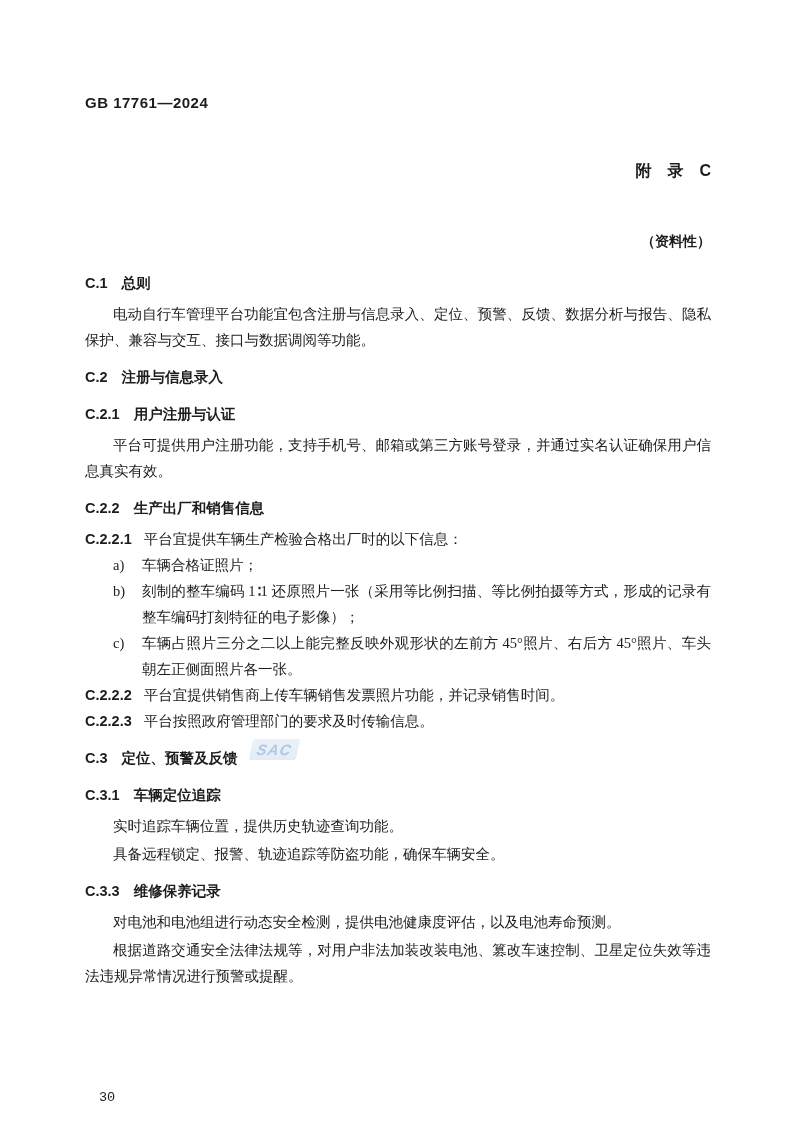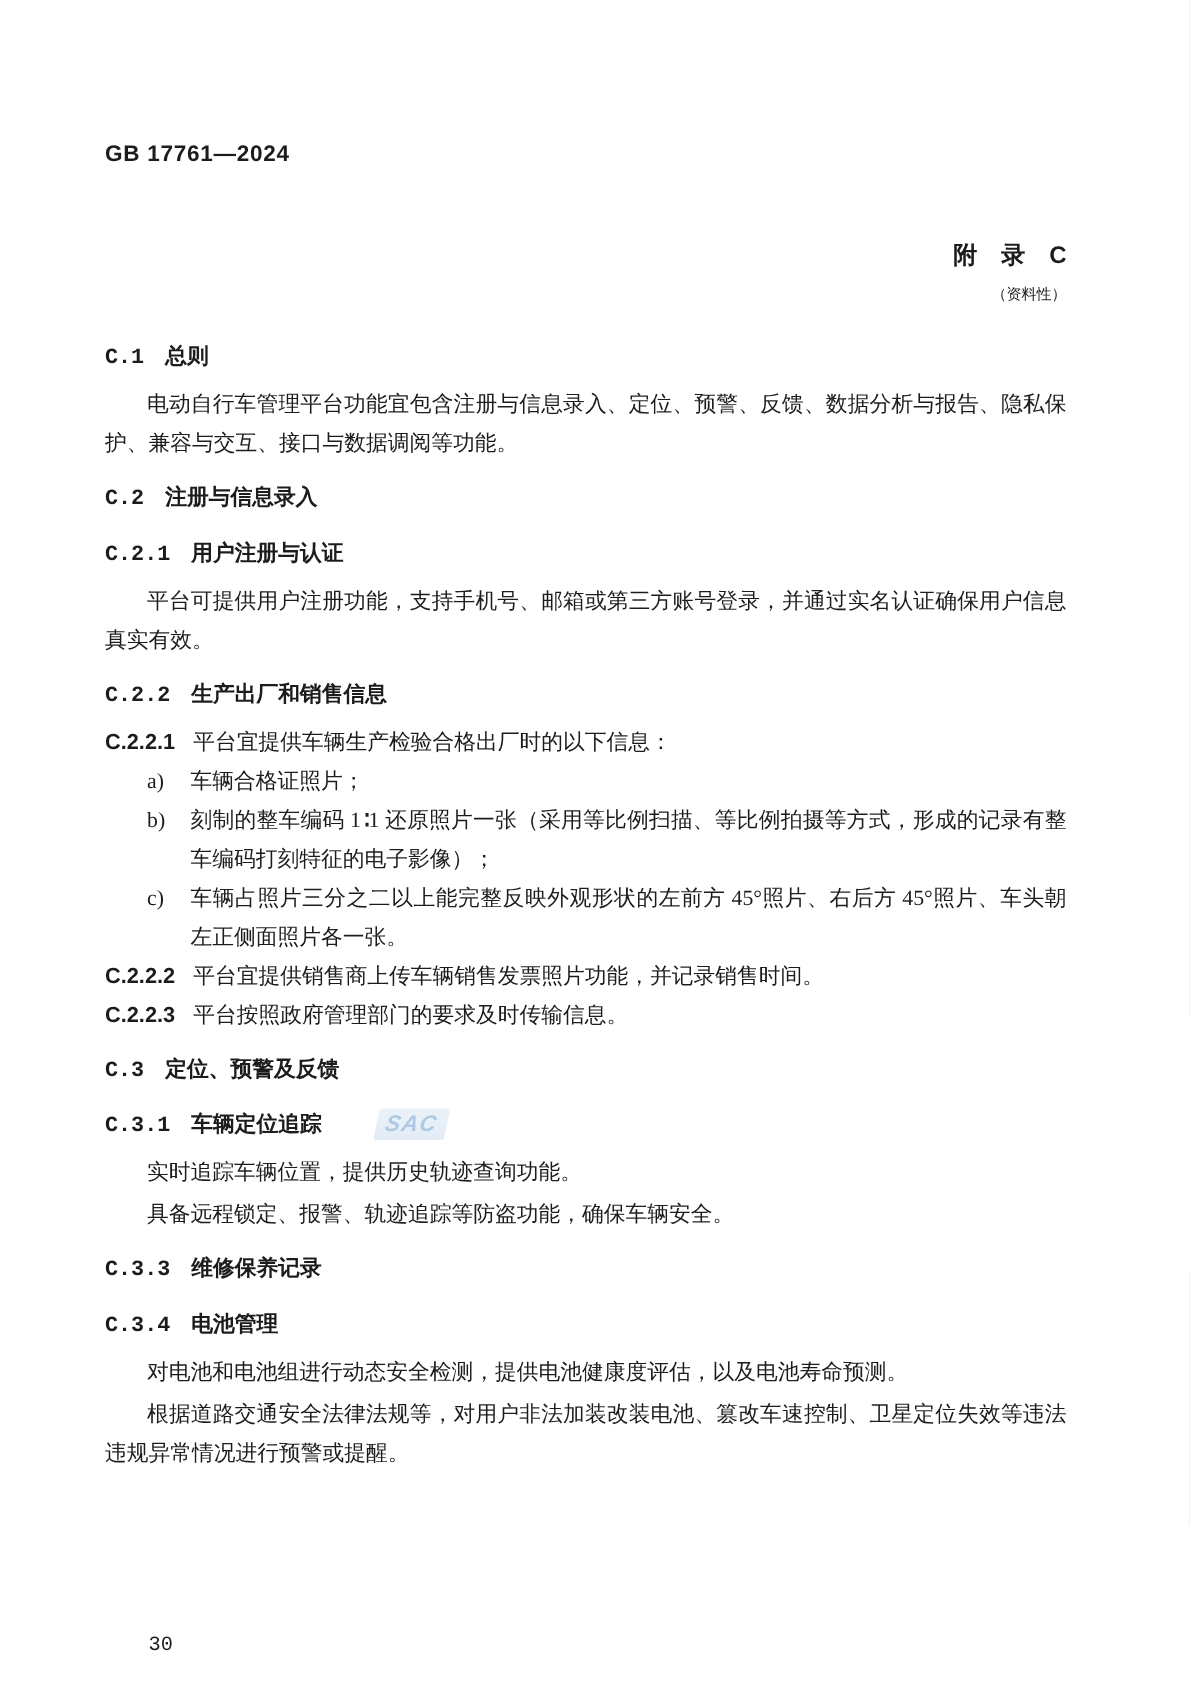--- a/index.html
+++ b/index.html
@@ -8,51 +8,52 @@
     width:793px;height:1122px;
     margin:0 auto;
     background:#ffffff;
     color:#1c1c1c;
     font-family:"Liberation Serif", serif;
     overflow:hidden;
     box-sizing:border-box;
   }
   .doc{
     position:absolute;
-    left:70px; right:82px; top:94px;
+    left:85px; right:82px; top:94px;
   }
   .std-header{
     font-family:"Liberation Sans", sans-serif;
     font-weight:bold;
     font-size:15px;
     letter-spacing:0.5px;
     line-height:18px;
   }
   .title-block{
     margin-top:46px;
     text-align:right;
   }
   .title-line{
     font-family:"Liberation Sans", sans-serif;
     font-weight:bold;
     font-size:16px;
     line-height:26px;
   }
   .title-line.sub{
-    font-size:10px;
-    font-weight:normal;
+    font-size:14px;
+    font-weight:bold;
+    margin-top:44px;
   }
   .content{
     margin-top:16px;
     font-size:14.5px;
     line-height:26px;
     text-align:justify;
   }
   .h2,.h3{
-    font-family:Liberation Mono, monospace;
+    font-family:Liberation Sans, sans-serif;
     font-weight:bold;
     font-size:14.5px;
     margin:11px 0 5px 0;
     text-align:left;
   }
   .h2 .num,.h3 .num{margin-right:14px;}
   p.body{
     margin:2px 0;
     text-indent:28px;
   }
@@ -120,21 +121,20 @@
         <div class="li"><span class="marker">a)</span><span class="litext">车辆合格证照片；</span></div>
         <div class="li"><span class="marker">b)</span><span class="litext">刻制的整车编码 1∶1 还原照片一张（采用等比例扫描、等比例拍摄等方式，形成的记录有整车编码打刻特征的电子影像）；</span></div>
         <div class="li"><span class="marker">c)</span><span class="litext">车辆占照片三分之二以上能完整反映外观形状的左前方 45°照片、右后方 45°照片、车头朝左正侧面照片各一张。</span></div>
         <p class="clause"><span class="num">C.2.2.2</span><span>平台宜提供销售商上传车辆销售发票照片功能，并记录销售时间。</span></p>
         <p class="clause"><span class="num">C.2.2.3</span><span>平台按照政府管理部门的要求及时传输信息。</span></p>
         <div class="h2"><span class="num">C.3</span><span class="ht">定位、预警及反馈</span></div>
         <div class="h3"><span class="num">C.3.1</span><span class="ht">车辆定位追踪</span></div>
         <p class="body">实时追踪车辆位置，提供历史轨迹查询功能。</p>
         <p class="body">具备远程锁定、报警、轨迹追踪等防盗功能，确保车辆安全。</p>
         <div class="h3"><span class="num">C.3.3</span><span class="ht">维修保养记录</span></div>
-        <div class="h3"><span class="num">C.3.4</span><span class="ht">电池管理</span></div>
         <p class="body">对电池和电池组进行动态安全检测，提供电池健康度评估，以及电池寿命预测。</p>
         <p class="body">根据道路交通安全法律法规等，对用户非法加装改装电池、篡改车速控制、卫星定位失效等违法违规异常情况进行预警或提醒。</p>
       </div>
   </div>
 
   <div class="watermark">SAC</div>
   <div class="page-number">30</div>
 </div>
 
 </body></html>

